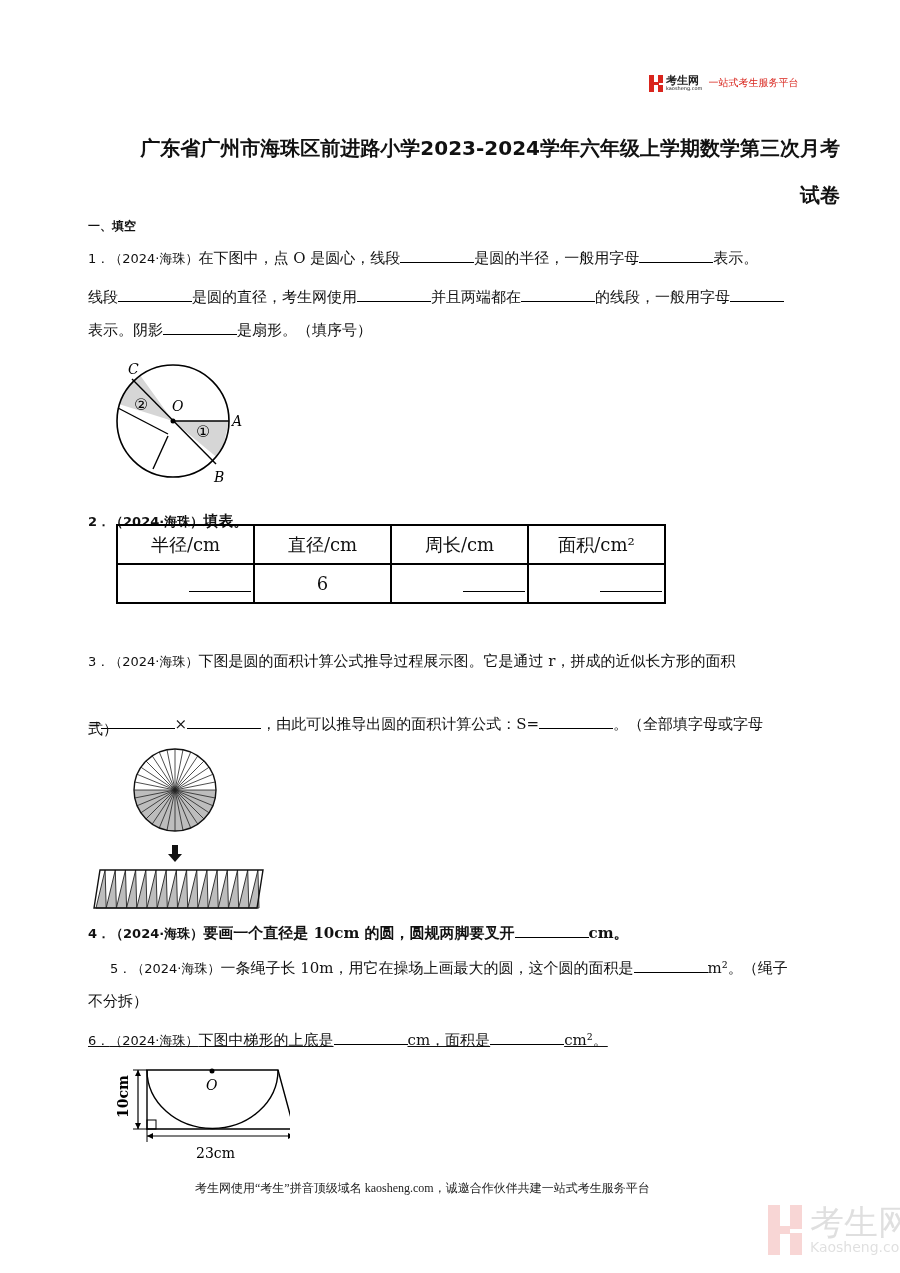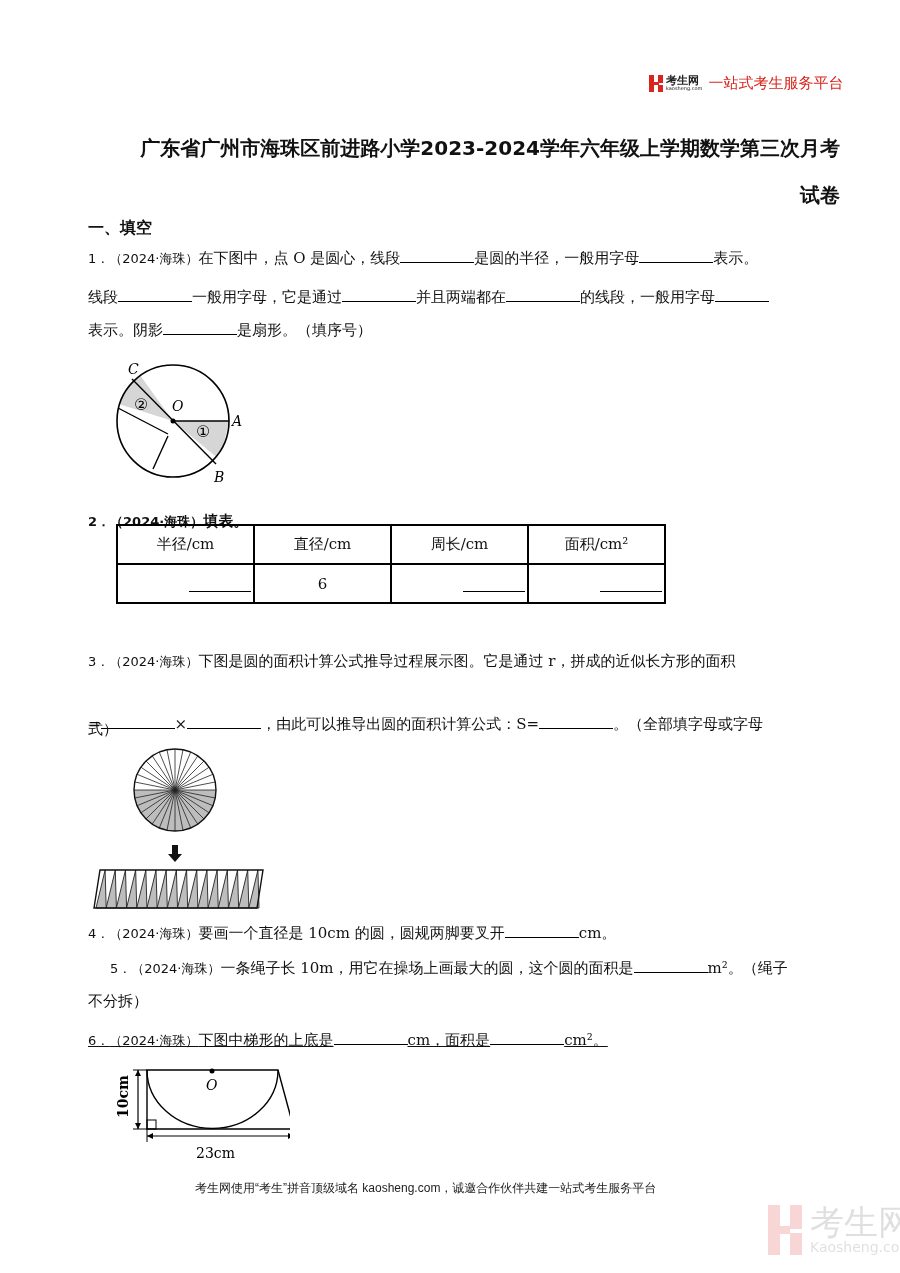--- a/index.html
+++ b/index.html
@@ -8,35 +8,35 @@
   .abs { position:absolute; }
   .logo { left:649px; top:72px; height:22px; display:flex; align-items:center; }
   .logo-mark { width:14px; height:17px; position:relative; margin-right:3px; }
   .logo-mark .bar1 { position:absolute; left:0; top:0; width:5px; height:17px; background:#d9251d; }
   .logo-mark .bar2 { position:absolute; left:5px; top:7px; width:5px; height:3px; background:#d9251d; }
   .logo-mark .bar3 { position:absolute; left:9px; top:0; width:5px; height:8px; background:#d9251d; }
   .logo-mark .bar4 { position:absolute; left:9px; top:10px; width:5px; height:7px; background:#d9251d; }
   .logo-text { display:flex; flex-direction:column; line-height:1; margin-right:6px; }
   .logo-cn { font-family:"DejaVu Sans", sans-serif; font-size:11px; color:#222; font-weight:bold; }
   .logo-en { font-family:"DejaVu Sans", sans-serif; font-size:5px; color:#222; }
-  .logo-slogan { font-family:"DejaVu Sans", sans-serif; font-size:15px; color:#d9251d; }
+  .logo-slogan { font-family:"DejaVu Sans", sans-serif; font-size:10px; color:#d9251d; }
 
   .title { left:60px; width:780px; text-align:right; font-family:"DejaVu Sans", sans-serif;
            font-weight:bold; font-size:20px; color:#111; }
-  .section { left:88px; top:218px; font-family:"DejaVu Sans", sans-serif; font-weight:bold; font-size:16px; }
+  .section { left:88px; top:218px; font-family:"DejaVu Sans", sans-serif; font-weight:bold; font-size:12px; }
   .line { left:88px; font-size:15px; white-space:nowrap; }
   .qnum { font-family:"DejaVu Sans", sans-serif; font-size:13px; }
   .blank { display:inline-block; border-bottom:1px solid #000; height:14px; vertical-align:baseline; }
   .w75 { width:74px; } .w55 { width:54px; }
 
   table.q2 { position:absolute; left:116px; top:524px; border-collapse:collapse; }
-  table.q2 td { border:2px solid #000; width:135px; height:37px; text-align:center; font-size:15px; position:relative; padding:0; }
+  table.q2 td { border:2px solid #000; width:135px; height:37px; text-align:center; font-size:18px; position:relative; padding:0; }
   table.q2 td .cellblank { position:absolute; right:2px; bottom:10px; width:62px; border-bottom:1px solid #000; }
 
-  .footer { left:195px; top:1180px; font-size:12px; font-family:Liberation Sans, sans-serif; color:#222; }
+  .footer { left:195px; top:1180px; font-size:12px; font-family:Liberation Serif, serif; color:#222; }
   .wm { left:768px; top:1205px; display:flex; align-items:center; opacity:0.18; }
   .wm-mark { width:34px; height:50px; position:relative; margin-right:8px; }
   .wm-mark div { position:absolute; background:#d9251d; }
   .wm-text { display:flex; flex-direction:column; font-family:"DejaVu Sans", sans-serif; color:#555; }
   .wm-cn { font-size:34px; line-height:1; }
   .wm-en { font-size:14px; }
 </style>
 </head>
 <body>
 
@@ -56,21 +56,21 @@
 
 <div class="abs title" style="top:135px;">广东省广州市海珠区前进路小学2023-2024学年六年级上学期数学第三次月考</div>
 <div class="abs title" style="top:182px;">试卷</div>
 
 <div class="abs section">一、填空</div>
 
 <div class="abs line" style="top:248px;text-align:center;">
   <span class="qnum">1．</span><span class="qnum">（2024·海珠）</span><span>在下图中，点 O 是圆心，线段</span><span class="blank w75"></span><span>是圆的半径，一般用字母</span><span class="blank w75"></span><span>表示。</span>
 </div>
 <div class="abs line" style="top:287px;">
-  <span>线段</span><span class="blank w75"></span><span>一般用字母，它是通过</span><span class="blank w75"></span><span>并且两端都在</span><span class="blank w75"></span><span>的线段，一般用字母</span><span class="blank w55"></span>
+  <span>线段</span><span class="blank w75"></span><span>是圆的直径，考生网使用</span><span class="blank w75"></span><span>并且两端都在</span><span class="blank w75"></span><span>的线段，一般用字母</span><span class="blank w55"></span>
 </div>
 <div class="abs line" style="top:320px;">
   <span>表示。阴影</span><span class="blank w75"></span><span>是扇形。（填序号）</span>
 </div>
 
 <svg class="abs" style="left:108px; top:356px;" width="140" height="130">
   <defs>
     <clipPath id="cc">
         <circle cx="65" cy="65" r="56"></circle>
       </clipPath>
@@ -182,21 +182,21 @@
       <polygon points="109.875,160 120.0625,160 118.96875,122" fill="#bdbdbd" stroke="#222" stroke-width="0.9"></polygon>
       <polygon points="120.0625,160 130.25,160 129.15625,122" fill="#bdbdbd" stroke="#222" stroke-width="0.9"></polygon>
       <polygon points="130.25,160 140.4375,160 139.34375,122" fill="#bdbdbd" stroke="#222" stroke-width="0.9"></polygon>
       <polygon points="140.4375,160 150.625,160 149.53125,122" fill="#bdbdbd" stroke="#222" stroke-width="0.9"></polygon>
       <polygon points="150.625,160 160.8125,160 159.71875,122" fill="#bdbdbd" stroke="#222" stroke-width="0.9"></polygon>
       <polygon points="160.8125,160 171,160 169.90625,122" fill="#bdbdbd" stroke="#222" stroke-width="0.9"></polygon>
       <polygon points="12,122 175,122 169,160 6,160" fill="none" stroke="#111" stroke-width="1.4"></polygon>
     </g>
 </svg>
 
-<div class="abs line" style="top:923px;">
+<div class="abs line" style="top:923px;font-weight:bold;">
   <span class="qnum">4．</span><span class="qnum">（2024·海珠）</span><span>要画一个直径是 10cm 的圆，圆规两脚要叉开</span><span class="blank w75"></span><span>cm。</span>
 </div>
 
 <div class="abs line" style="top:958px;margin-left:22px;">
   <span class="qnum">5．</span><span class="qnum">（2024·海珠）</span><span>一条绳子长 10m，用它在操场上画最大的圆，这个圆的面积是</span><span class="blank w75"></span><span>m²。（绳子</span>
 </div>
 <div class="abs line" style="top:992px;">
   <span>不分拆）</span>
 </div>
 

